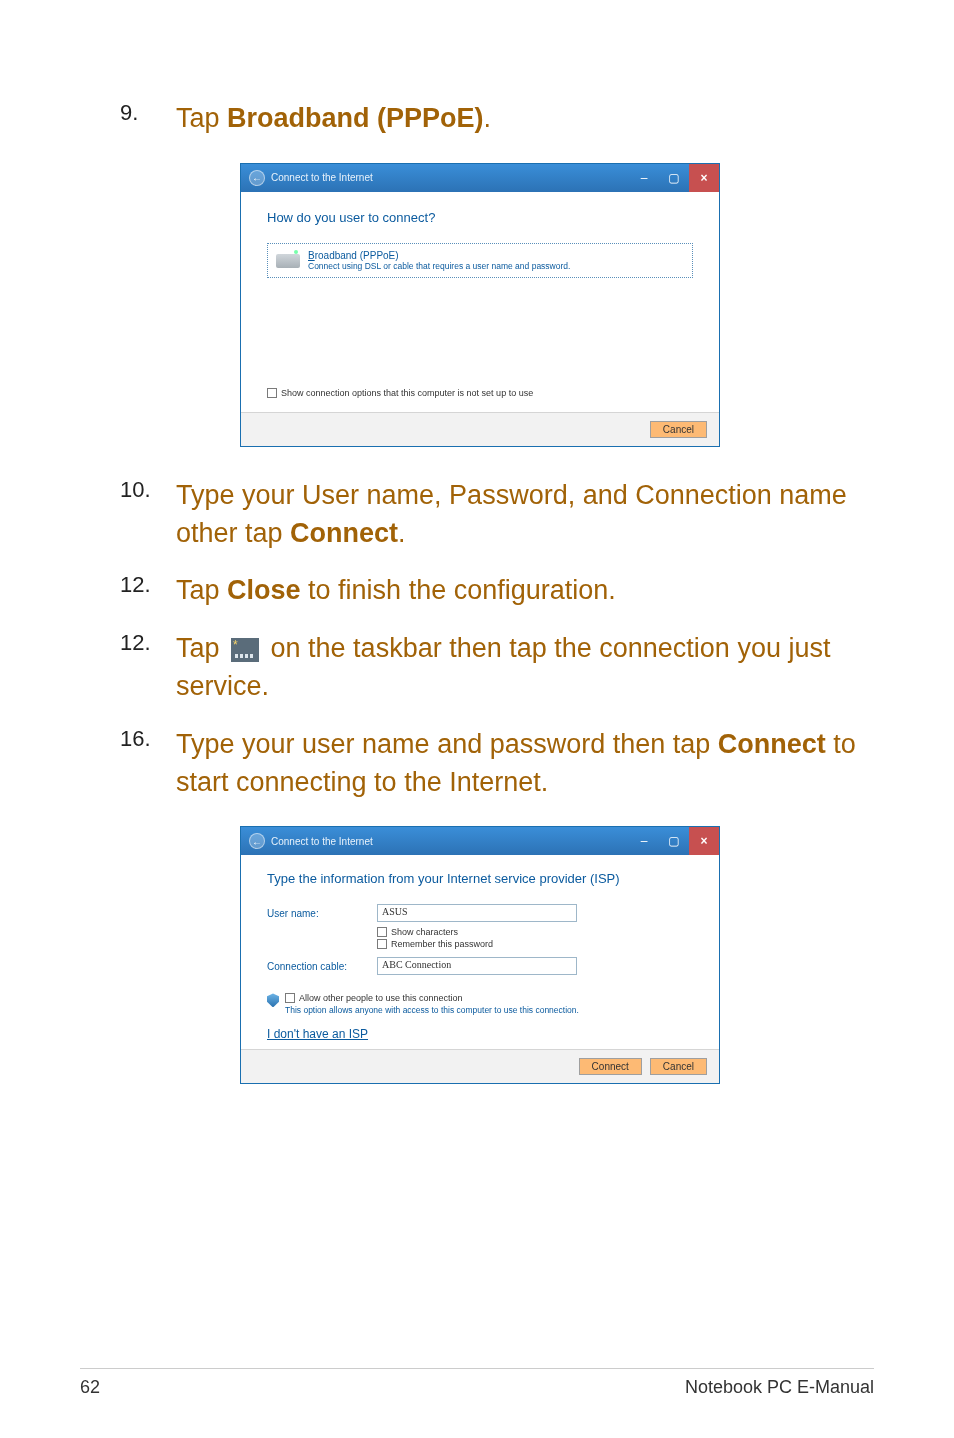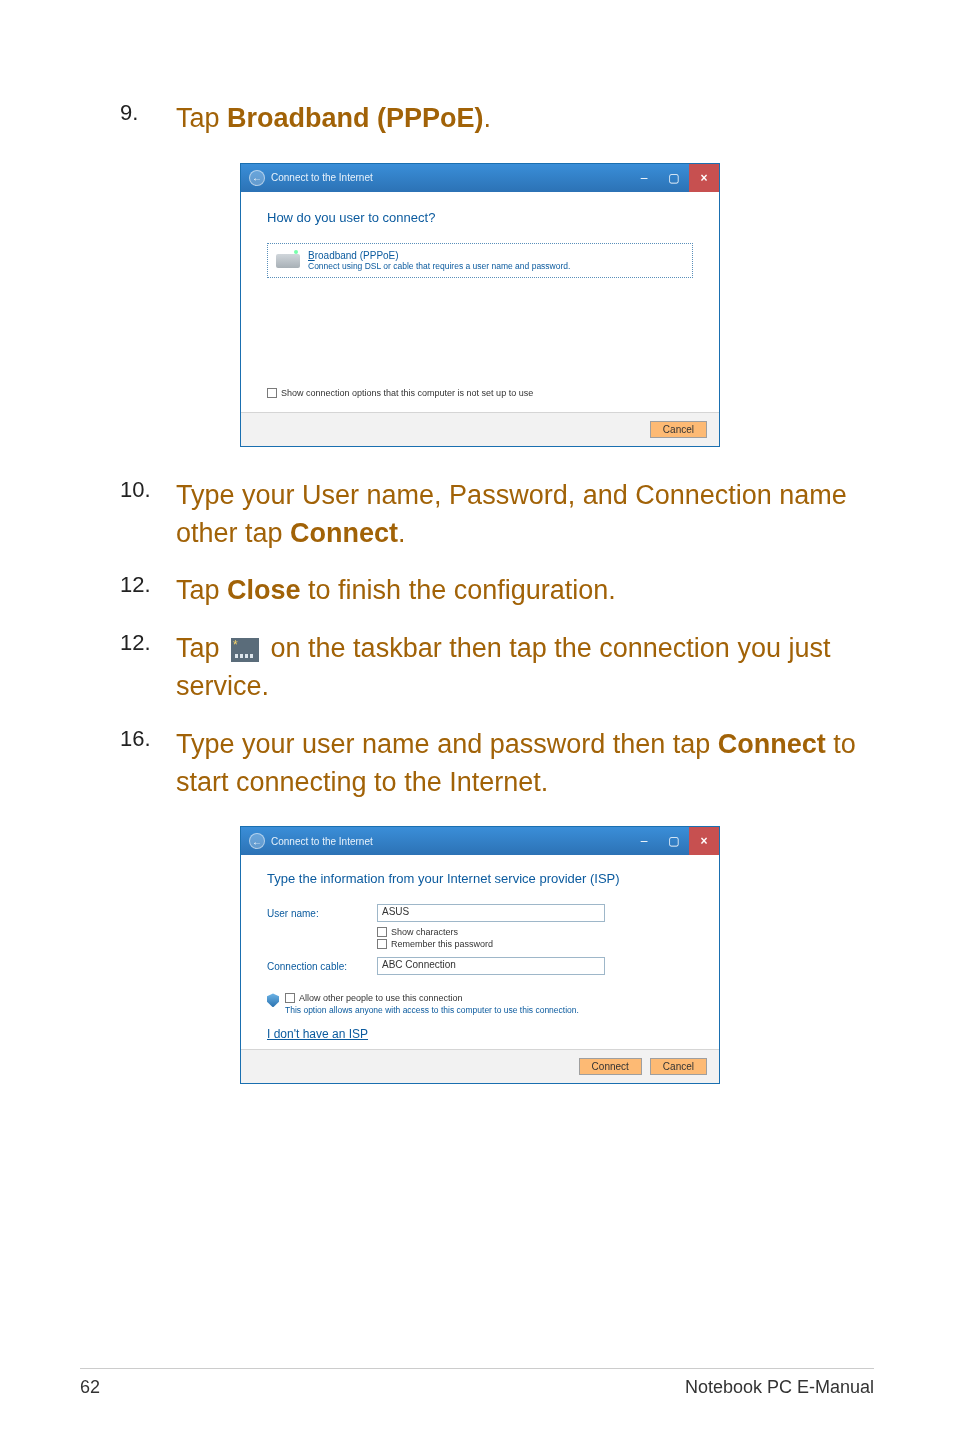--- a/index.html
+++ b/index.html
@@ -64,21 +64,21 @@
   .opt-title { color: #0a5a9e; font-size: 10px; }
   .opt-sub { color: #0a5a9e; font-size: 8.5px; }
   .show-opts { margin-top: 110px; display: flex; align-items: center; gap: 4px; font-size: 9px; color: #333; }
   .chk { width: 10px; height: 10px; border: 1px solid #7a7a7a; background: #fff; }
   .dialog-footer { background: #f2f2f2; border-top: 1px solid #d5d5d5; padding: 8px 12px; display: flex; justify-content: flex-end; gap: 8px; }
   .dlg-btn { border: 1px solid #9f9f9f; background: #fdba74; padding: 2px 12px; font-size: 10px; color: #333; }
 
   .form-body { padding: 16px 26px 8px 26px; }
   .form-row { display: flex; align-items: center; margin: 5px 0; }
   .form-lbl { width: 110px; color: #0a5a9e; font-size: 10px; }
-  .form-field { border: 1px solid #9eb7c9; width: 228px; height: 18px; padding: 1px 4px; font-size: 10px; color: #333; }
+  .form-field { border: 1px solid #9eb7c9; width: 200px; height: 18px; padding: 1px 4px; font-size: 10px; color: #333; font-family: Liberation Serif, serif; }
   .sub-chk-row { margin-left: 110px; display: flex; align-items: center; gap: 4px; font-size: 9px; color: #333; margin-top: 2px; }
   .shield-row { display: flex; align-items: flex-start; gap: 6px; margin-top: 18px; }
   .shield { width: 12px; height: 14px; background: linear-gradient(#6fb6e8,#2a72b0); clip-path: polygon(50% 0,100% 20%,100% 60%,50% 100%,0 60%,0 20%); }
   .allow-block .sub { color: #0a5a9e; font-size: 8.5px; margin-left: 0; margin-top: 2px; }
   .isp-link { color: #0a5a9e; text-decoration: underline; font-size: 12px; margin-top: 12px; display: inline-block; }
 
   .taskbar-icon {
     display: inline-block; width: 28px; height: 24px;
     background: #5a6c7a; vertical-align: middle;
     position: relative; margin: 0 4px;

